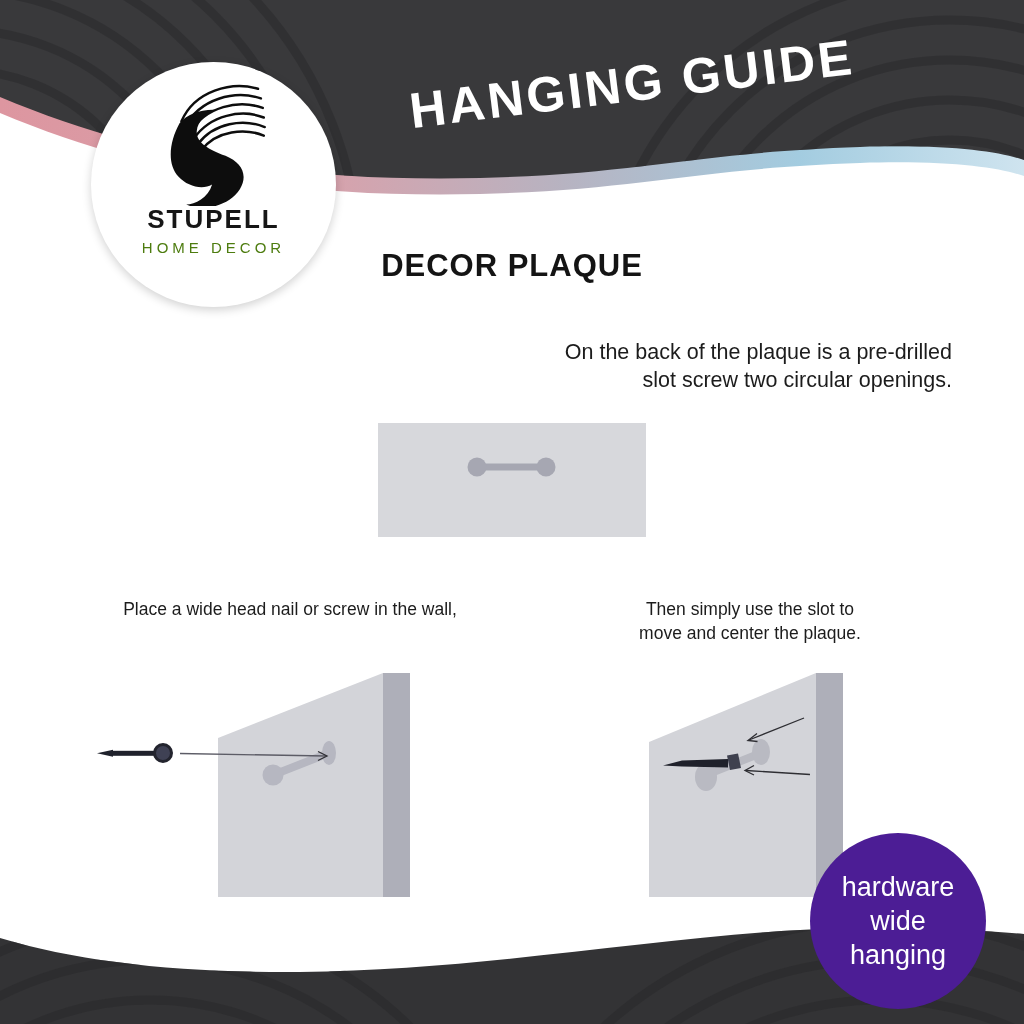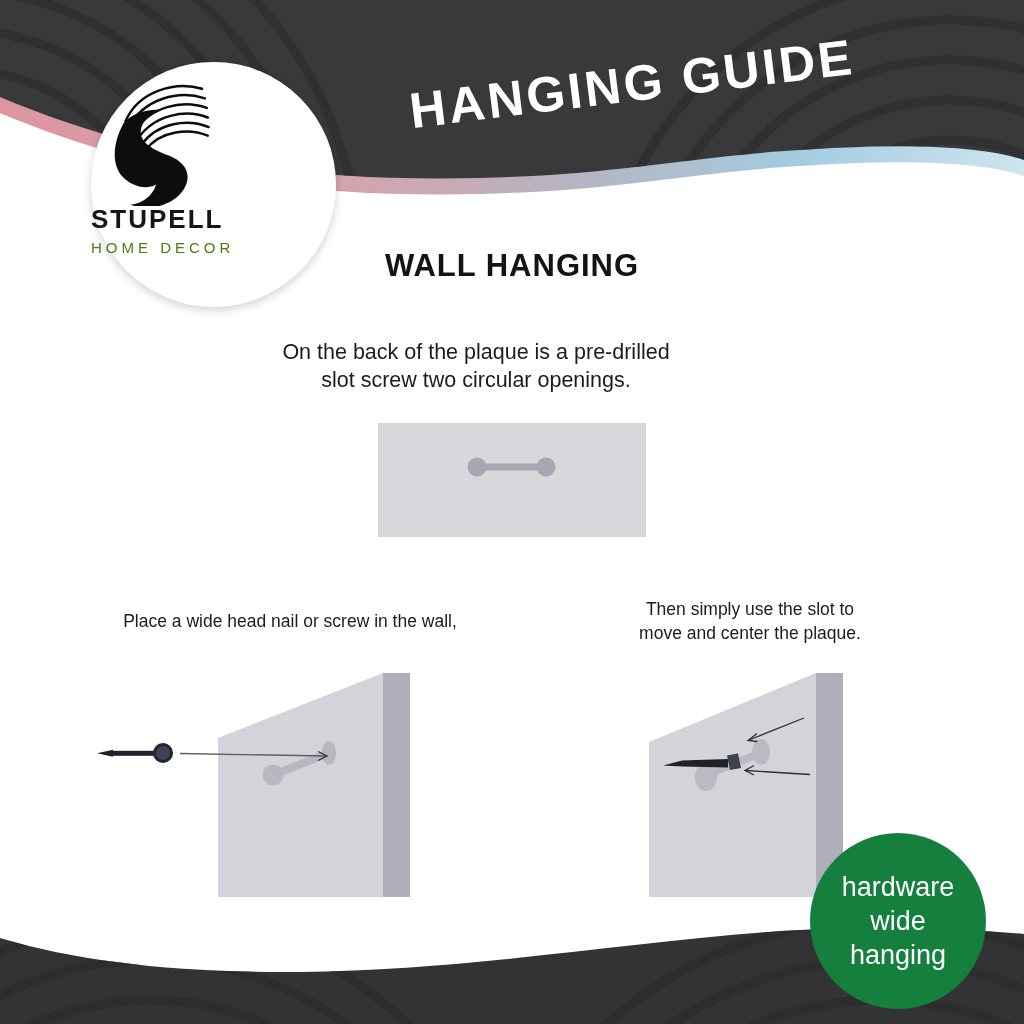--- a/index.html
+++ b/index.html
@@ -16,56 +16,56 @@
     position:absolute;left:372px;top:36px;width:520px;height:96px;
     display:flex;align-items:center;justify-content:center;
     transform:rotate(-7deg);
     color:#ffffff;font-size:50px;font-weight:600;letter-spacing:3px;white-space:nowrap;
   }
 
   
   .logo-circle{
     position:absolute;left:91px;top:62px;width:245px;height:245px;border-radius:50%;
     background:#ffffff;box-shadow:0 3px 10px rgba(0,0,0,.18);
-    display:flex;flex-direction:column;
+    display:flex;flex-direction:column;align-items:center;
   }
   .logo-s{margin-top:12px;}
   .brand-name{
     color:#161616;font-size:26px;font-weight:600;letter-spacing:2px;margin-top:-2px;
   }
   .brand-tagline{
     color:#4d7c0f;font-size:15px;font-weight:400;letter-spacing:4px;margin-top:4px;
   }
 
   
   .subtitle{
     position:absolute;left:0;top:248px;width:1024px;text-align:center;
     color:#141414;font-size:31px;font-weight:700;letter-spacing:1px;
   }
   .intro{
-    position:absolute;left:0;top:338px;width:952px;text-align:center;
+    position:absolute;left:0;top:338px;width:952px;text-align:right;
     color:#1c1c1c;font-size:21.5px;line-height:28px;font-weight:400;
   }
   .caption{
     position:absolute;top:597px;width:420px;text-align:center;
     color:#1c1c1c;font-size:17.5px;line-height:24px;font-weight:400;
   }
-  .caption-left{left:80px;margin-top:12px;}
+  .caption-left{left:80px;}
   .caption-right{left:540px;}
 
   
   .flat-plaque{
     position:absolute;left:378px;top:423px;width:268px;height:114px;
     background:#d7d8dc;
   }
 
   
   .badge{
     position:absolute;left:810px;top:833px;width:176px;height:176px;border-radius:50%;
-    background:#15803d;z-index:6;
+    background:#4c1d95;z-index:6;
     display:flex;flex-direction:column;align-items:center;justify-content:center;
     color:#ffffff;font-size:27px;line-height:34px;font-weight:500;text-align:center;
   }
 
   
   #footer-svg{position:absolute;left:0;top:900px;z-index:4;}
   .illus{z-index:2;}
 </style>
 </head>
 <body>
@@ -121,21 +121,21 @@
         <path d="M57,78 C73,57 103,55 122,63"></path>
       </g>
       <path fill="#0d0d0d" d="M34,50 C24,68 20,92 33,106 C42,116 58,120 68,114 C64,128 50,135 41,135
                C60,143 86,136 97,119 C106,104 99,91 82,84 C64,77 51,70 52,58
                C53,48 62,40 73,36 C57,35 42,40 34,50 Z"></path>
     </svg>
     <div class="brand-name">STUPELL</div>
     <div class="brand-tagline">HOME DECOR</div>
   </div>
 
-  <div class="subtitle">WALL HANGING</div>
+  <div class="subtitle">DECOR PLAQUE</div>
 
   <div class="intro">
     <div>On the back of the plaque is a pre-drilled</div>
     <div>slot screw two circular openings.</div>
   </div>
 
   <div class="flat-plaque">
     <svg width="268" height="114" viewBox="0 0 268 114" aria-hidden="true">
       <rect x="99" y="40.5" width="69" height="7" fill="#a6a7b2"></rect>
       <circle cx="99" cy="44" r="9.5" fill="#a6a7b2"></circle>

